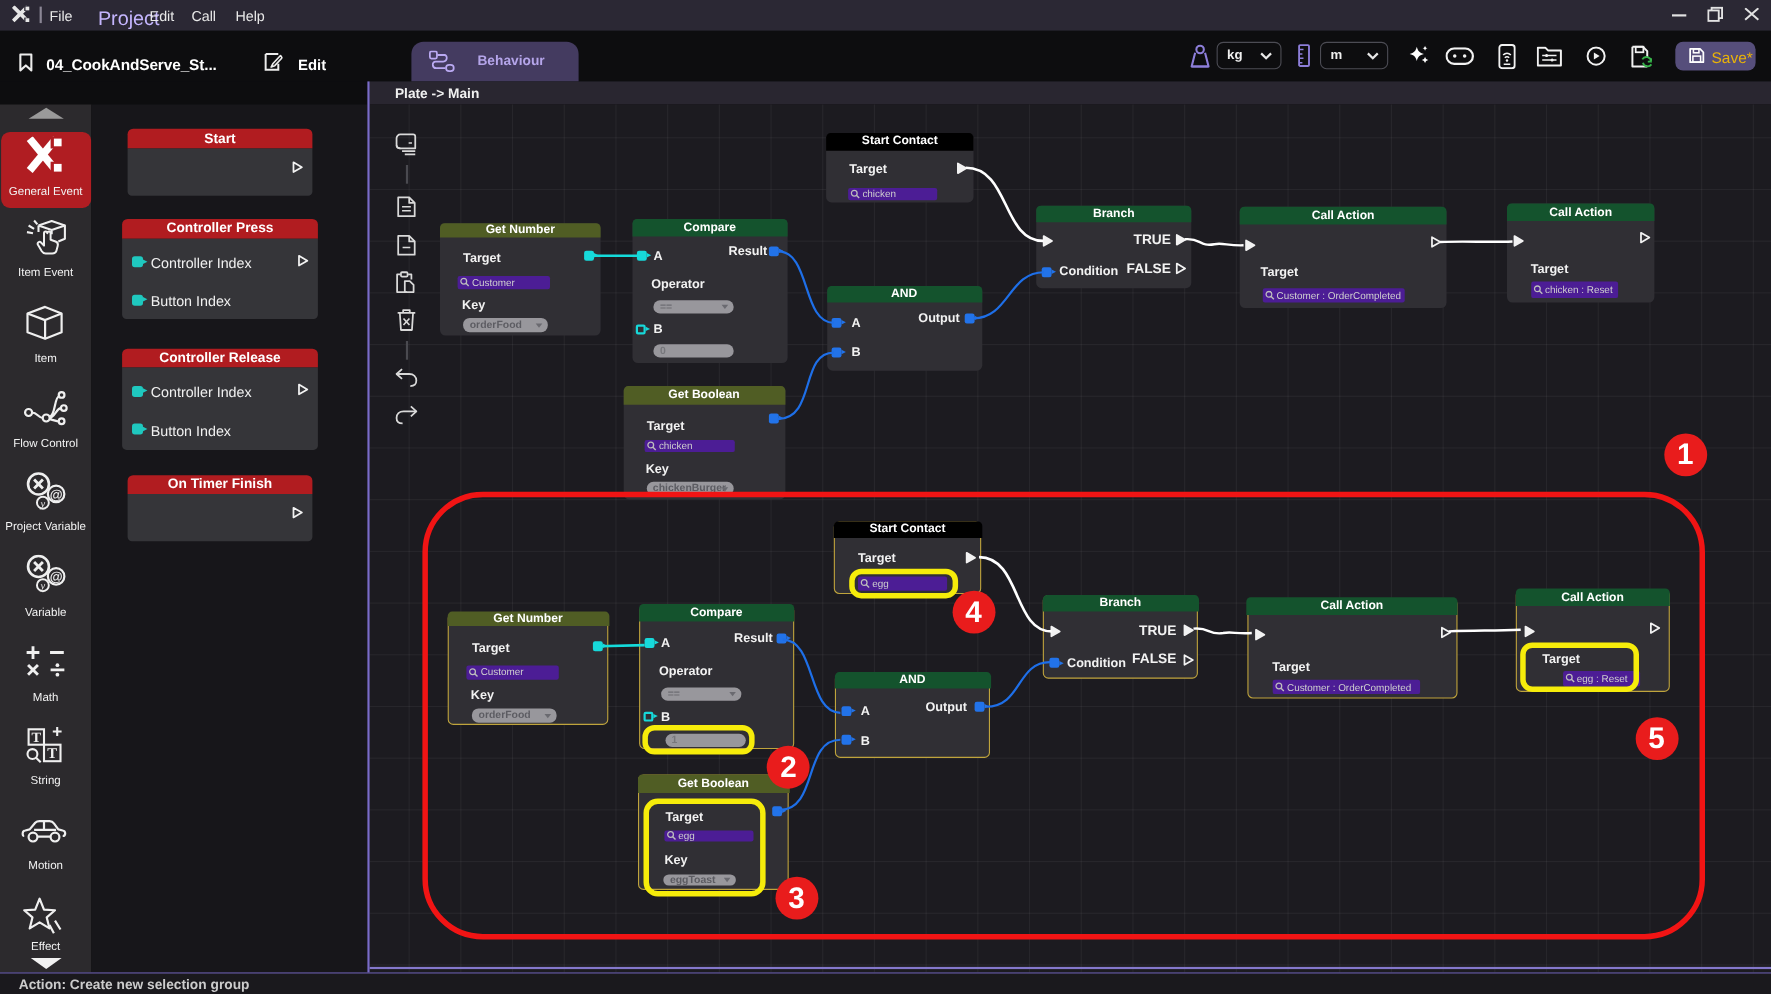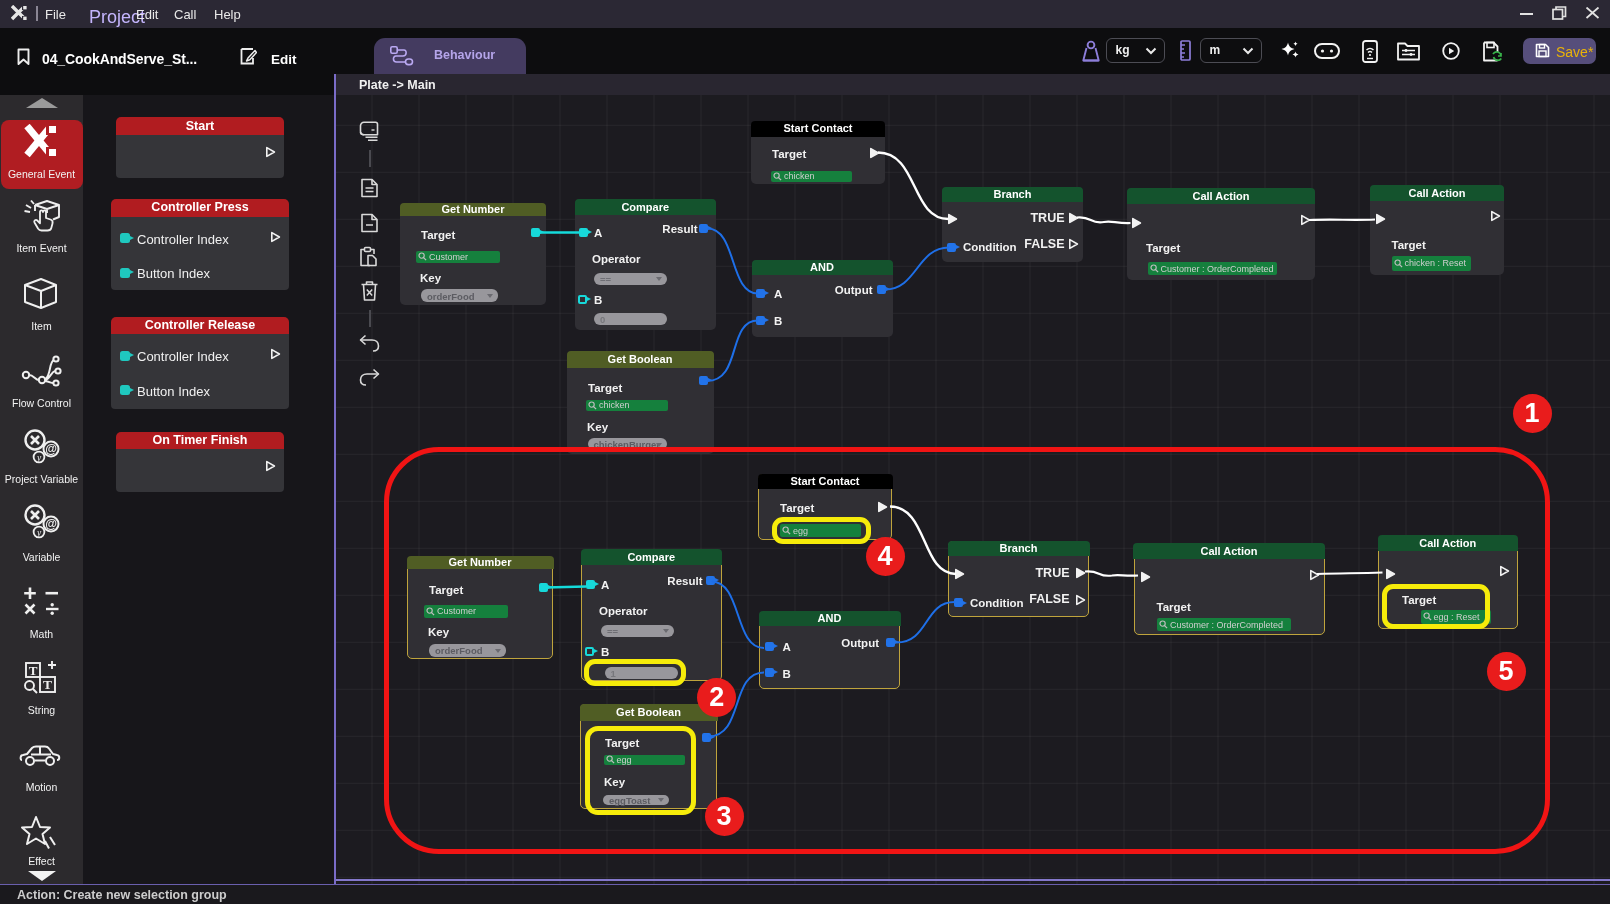--- a/index.html
+++ b/index.html
@@ -13,21 +13,21 @@
  color:#fff;font-weight:bold;font-size:11px;text-align:center;line-height:16px;}
 .sel .nh{left:-1.5px;right:-1.5px;top:-1.5px;}
 .hgreen{background:#505d24}.holive{background:#14532d}.horange{background:#000000}
 .lb{position:absolute;color:#f2f2f2;font-weight:bold;font-size:11.5px;line-height:12px;white-space:nowrap;}
 .sock{position:absolute;width:9px;height:9px;border-radius:2px;}
 .sock:after{content:"";position:absolute;left:9px;top:2.2px;border-left:4px solid #17d9da;
  border-top:2.3px solid transparent;border-bottom:2.3px solid transparent;}
 .scyan{background:#17d9da}
 .sblue{background:#2273e9}.sblue:after{border-left-color:#2273e9}
 .shollow{background:transparent;border:2px solid #17d9da}.shollow:after{border-left-color:#17d9da;left:7px;top:0.5px}
-.sf{position:absolute;background:#15803d;border-radius:2px;color:#cfcfcf;font-size:9px;
+.sf{position:absolute;background:#4c1d95;border-radius:2px;color:#cfcfcf;font-size:9px;
  white-space:nowrap;overflow:hidden;}
 .sf .mg{position:absolute;left:2px;top:50%;margin-top:-4.5px;width:9px;height:9px;}
 .sf span{position:absolute;left:13px;top:50%;transform:translateY(-50%);}
 .dd{position:absolute;background:#98979c;border-radius:6px;color:#5c5c62;font-weight:bold;
  font-size:9.5px;white-space:nowrap;}
 .dd span{position:absolute;left:6px;top:50%;transform:translateY(-50%);}
 .dd.ch:after{content:"";position:absolute;right:5px;top:50%;margin-top:-1.5px;
  border-top:4px solid #6a6a70;border-left:3.5px solid transparent;border-right:3.5px solid transparent;}
 
 .ex{position:absolute;width:12px;height:13px;}

